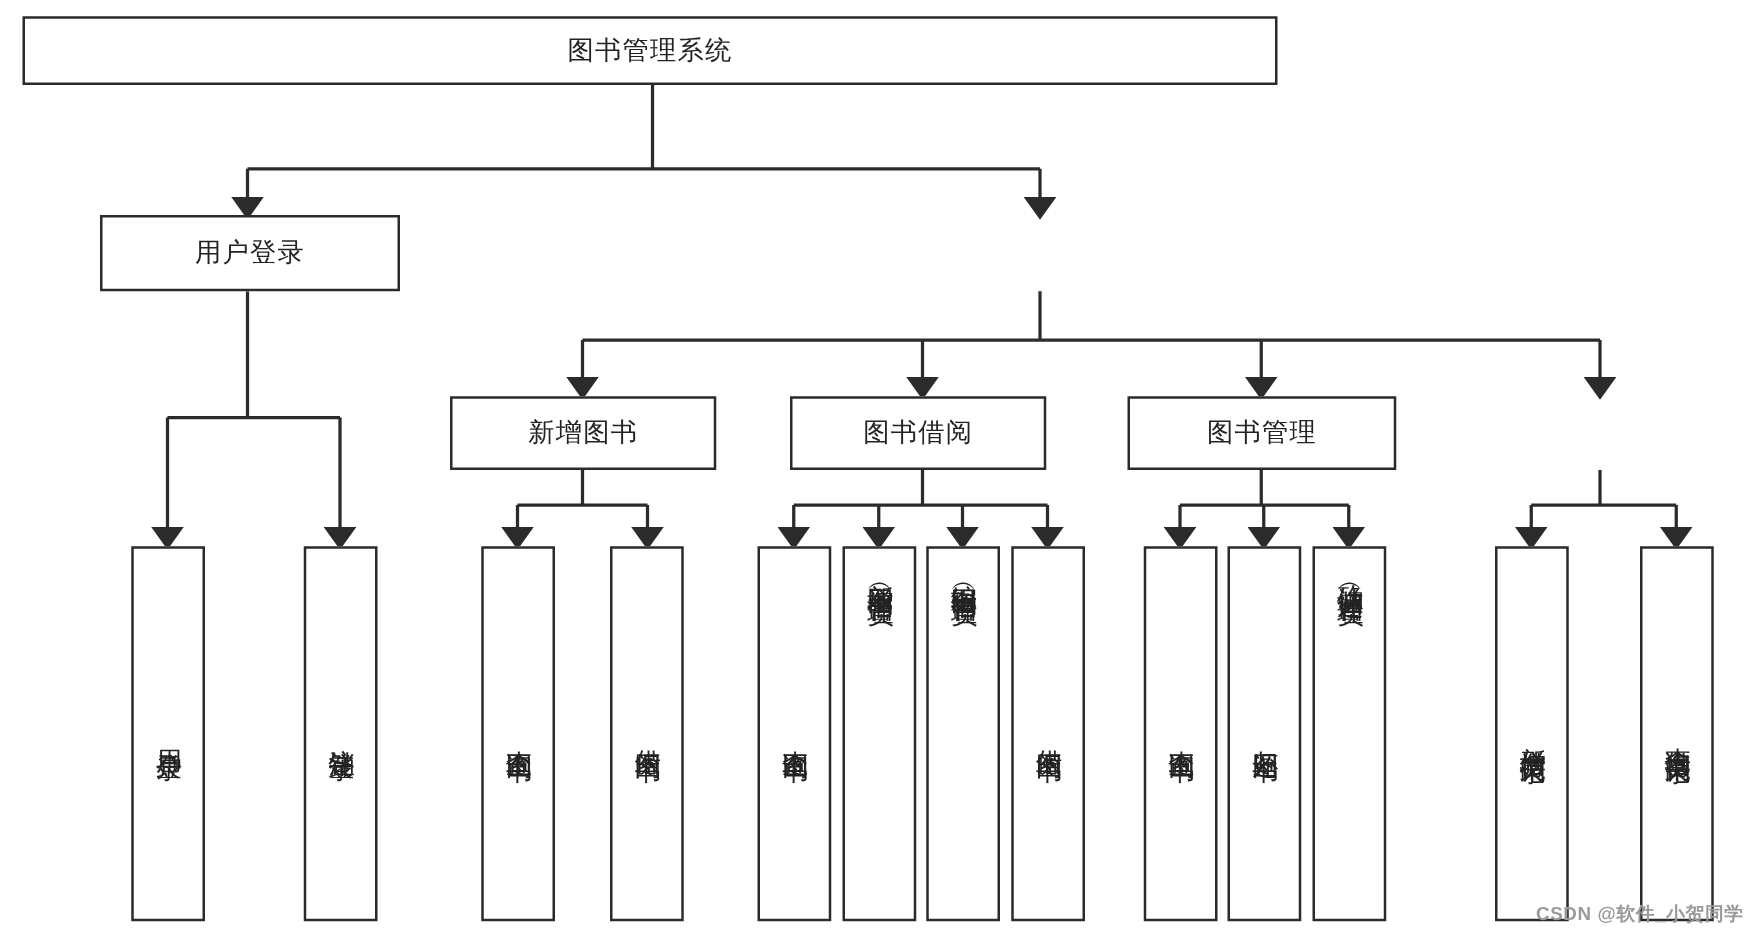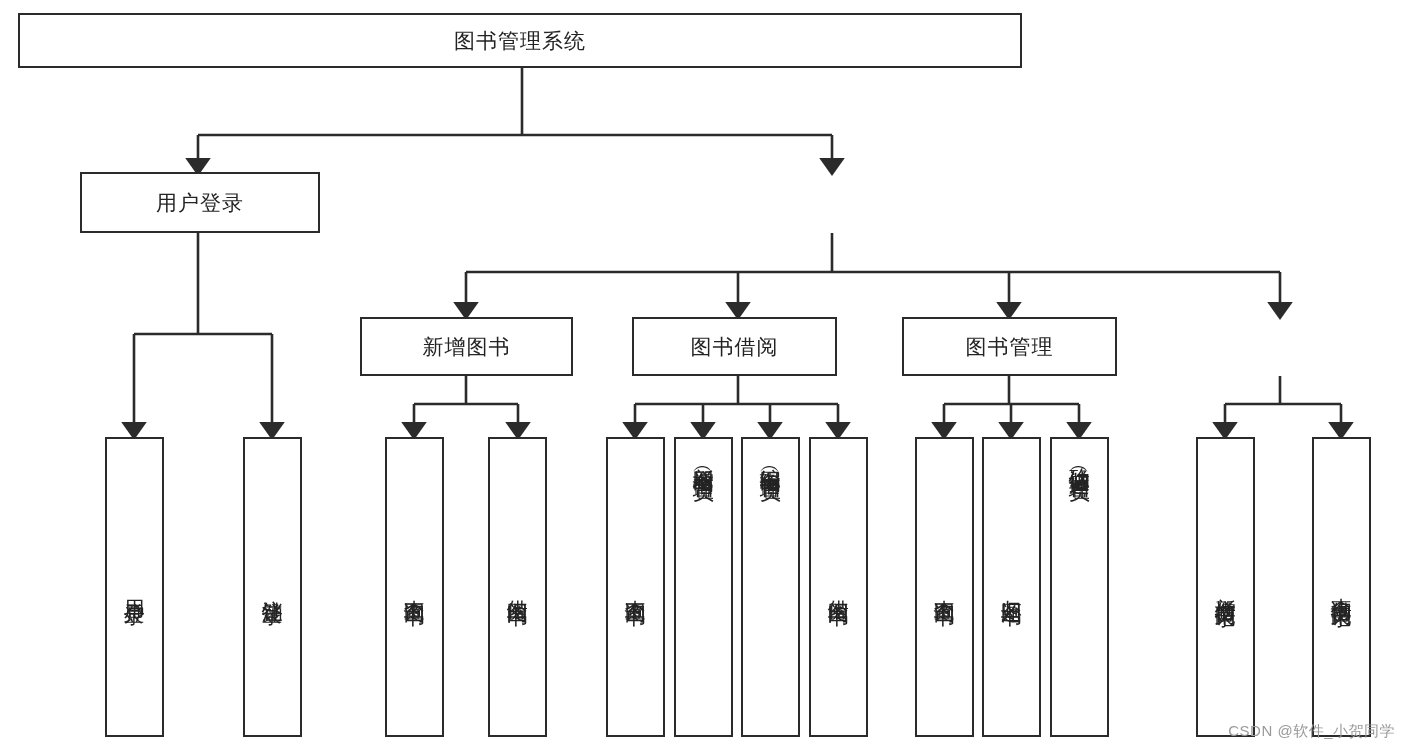--- a/index.html
+++ b/index.html
@@ -7,21 +7,21 @@
   #stage{position:relative;width:1405px;height:747px;background:#ffffff;}
   svg#wires{position:absolute;left:0;top:0;width:1405px;height:747px;}
   .node{position:absolute;box-sizing:border-box;background:#ffffff;border:2.5px solid #2b2b2b;
         display:flex;align-items:center;justify-content:center;}
   .node .label{color:#232323;line-height:1.12;text-align:right;}
   .h-node .label{font-size:21px;letter-spacing:1px;}
   .v-node .label{writing-mode:vertical-rl;text-orientation:upright;font-size:21px;letter-spacing:2px;}
   .v-node{align-items:flex-start;padding-top:12px;}
   .v-node.center{align-items:center;padding-top:0;}
   #watermark{position:absolute;right:10px;bottom:6px;font-size:15px;color:#9a9a9a;
-             letter-spacing:.5px;white-space:nowrap;}
+             letter-spacing:.5px;white-space:nowrap;font-weight:bold;}
 </style>
 </head>
 <body>
 
 <div id="stage">
 
   <svg id="wires" viewBox="0 0 1405 747" xmlns="http://www.w3.org/2000/svg">
     <defs>
       <marker id="arrow" markerWidth="9" markerHeight="10" refX="3.2" refY="5" orient="auto" markerUnits="strokeWidth">
         <path d="M0,0 L7,5 L0,10 z" fill="#2b2b2b"></path>

